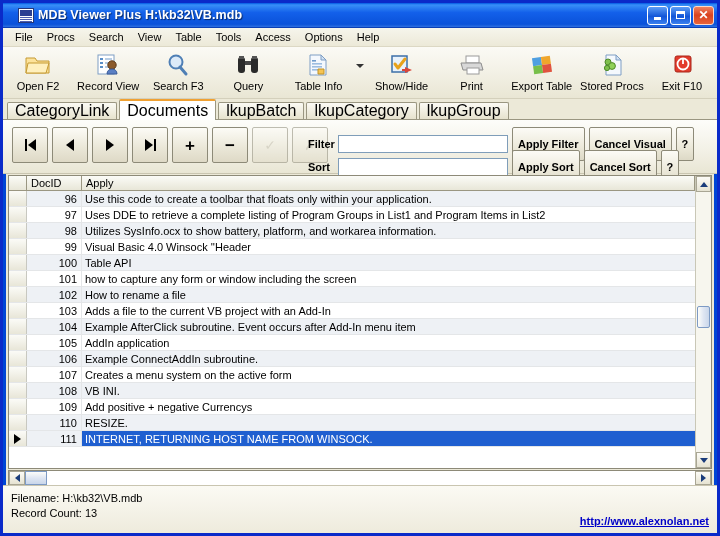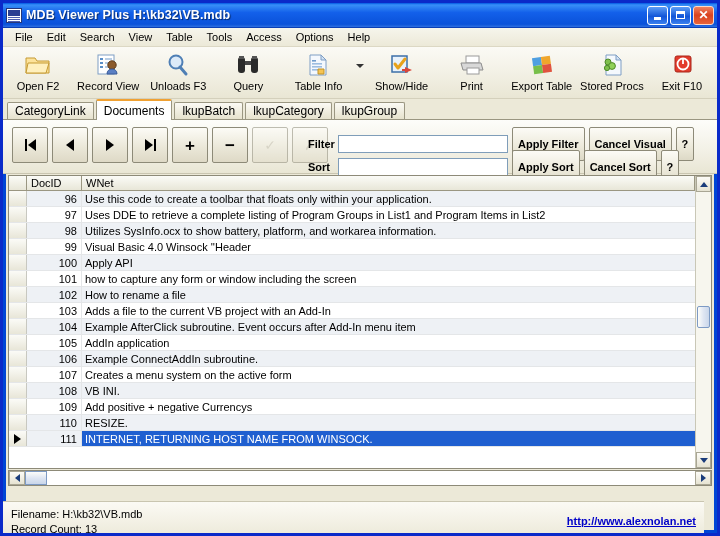--- a/index.html
+++ b/index.html
@@ -24,21 +24,21 @@
     position: absolute; inset: 0;
     border: 3px solid #0046d5;
     border-top: none;
     background: #ece9d8;
   }
   
   .titlebar {
     position: absolute; top: 0; left: 0; right: 0; height: 25px;
     background: linear-gradient(180deg,#0158e2 0%,#3890f8 8%,#1360ea 40%,#0a52da 88%,#2e6fe0 100%);
     display: flex; align-items: center;
-    padding-left: 1px;
+    padding-left: 13px;
     border-bottom: 1px solid #0a3fb5;
   }
   .app-icon {
     width: 16px; height: 15px; margin: 0 4px 0 2px;
     background: #ffffff;
     border: 1px solid #25377a;
     position: relative; overflow: hidden;
     flex: none;
   }
   .app-icon:before {
@@ -104,21 +104,21 @@
   .tabstrip {
     position: absolute; top: 96px; left: 0; right: 0; height: 21px;
     background: #ece9d8;
     display: flex; align-items: flex-end;
     padding-left: 4px;
     border-bottom: 1px solid #9a9681;
   }
   .tab {
     height: 17px; padding: 0 7px;
     display:flex; align-items:center;
-    font-size: 12px; color:#000;
+    font-size: 16px; color:#000;
     background: linear-gradient(180deg,#fbfaf4,#e6e2cd);
     border: 1px solid #9a9681;
     border-bottom: none;
     margin-right: 2px;
     border-radius: 2px 2px 0 0;
     cursor: default; white-space: nowrap;
   }
   .tab.active {
     height: 21px;
     background: #ffffff;
@@ -259,21 +259,21 @@
   .ar-lf { width:0;height:0;border-top:4px solid transparent;border-bottom:4px solid transparent;border-right:5px solid #1a3c7a; }
   .ar-rt { width:0;height:0;border-top:4px solid transparent;border-bottom:4px solid transparent;border-left:5px solid #1a3c7a; }
   .hs-track { flex:1; height:14px; background:#fff; position:relative; }
   .hs-thumb {
     position:absolute; left:0; top:0; width:22px; height:14px;
     background: linear-gradient(180deg,#fdfdfa,#dfe6f2 50%,#c9d6ea);
     border: 1px solid #7d9ac4;
   }
   
   .statusbar {
-    position: absolute; left:0; right:13px; bottom: 0; height: 32px;
+    position: absolute; left:0; right:0; bottom: 0; height: 48px;
     background: linear-gradient(180deg,#fbfaf4,#eeebdc);
     border-top: 1px solid #c9c5b0;
     padding: 5px 24px 0 8px;
   }
   .st-line { font-size: 11px; color:#000; line-height: 15px; }
   .st-link {
     position: absolute; right: 8px; bottom: 6px;
     font-size: 11px; color:#0000c8; font-weight:bold;
     text-decoration: underline; cursor: pointer;
   }
@@ -295,21 +295,21 @@
           <div class="gl-max"></div>
         </div>
       <div class="wbtn close">
           <div class="gl-close">✕</div>
         </div>
     </div>
   </div>
 
   <div class="menubar">
     <div class="menu-item">File</div>
-    <div class="menu-item">Edit</div>
+    <div class="menu-item">Procs</div>
     <div class="menu-item">Search</div>
     <div class="menu-item">View</div>
     <div class="menu-item">Table</div>
     <div class="menu-item">Tools</div>
     <div class="menu-item">Access</div>
     <div class="menu-item">Options</div>
     <div class="menu-item">Help</div>
   </div>
 
   <div class="toolbar">
@@ -341,21 +341,21 @@
       <div class="lbl">Record View</div>
     </div>
 
     <div class="tbtn">
       <div class="ico">
         <svg width="28" height="24" viewBox="0 0 28 24">
           <circle cx="12" cy="9" r="6.5" fill="#dceaf8" stroke="#4f7fb5" stroke-width="2"></circle>
           <line x1="16" y1="14" x2="22" y2="21" stroke="#4f7fb5" stroke-width="3" stroke-linecap="round"></line>
         </svg>
       </div>
-      <div class="lbl">Unloads F3</div>
+      <div class="lbl">Search F3</div>
     </div>
 
     <div class="tbtn">
       <div class="ico">
         <svg width="28" height="24" viewBox="0 0 28 24">
           <rect x="4" y="4" width="7" height="16" rx="3" fill="#2a2a2a"></rect>
           <rect x="17" y="4" width="7" height="16" rx="3" fill="#2a2a2a"></rect>
           <rect x="11" y="8" width="6" height="4" fill="#444"></rect>
           <rect x="5" y="3" width="5" height="3" fill="#555"></rect>
             <rect x="18" y="3" width="5" height="3" fill="#555"></rect>
@@ -499,21 +499,21 @@
       <div class="fbtn">Cancel Sort</div>
       <div class="fbtn q">?</div>
     </div>
   </div>
 
   <div class="gridwrap">
     <div class="grid">
       <div class="ghead">
         <div class="gh-ind"></div>
         <div class="gh-cell gh-docid">DocID</div>
-        <div class="gh-cell gh-title">WNet</div>
+        <div class="gh-cell gh-title">Apply</div>
       </div>
       <div id="grid-body">
           <div class="grow alt">
             <div class="g-ind"></div>
             <div class="g-docid">96</div>
             <div class="g-title">Use this code to create a toolbar that floats only within your application.</div>
           </div>
           <div class="grow">
             <div class="g-ind"></div>
             <div class="g-docid">97</div>
@@ -525,21 +525,21 @@
             <div class="g-title">Utilizes SysInfo.ocx to show battery, platform, and workarea information.</div>
           </div>
           <div class="grow">
             <div class="g-ind"></div>
             <div class="g-docid">99</div>
             <div class="g-title">Visual Basic 4.0 Winsock ''Header</div>
           </div>
           <div class="grow alt">
             <div class="g-ind"></div>
             <div class="g-docid">100</div>
-            <div class="g-title">Apply API</div>
+            <div class="g-title">Table API</div>
           </div>
           <div class="grow">
             <div class="g-ind"></div>
             <div class="g-docid">101</div>
             <div class="g-title">how to capture any form or window including the screen</div>
           </div>
           <div class="grow alt">
             <div class="g-ind"></div>
             <div class="g-docid">102</div>
             <div class="g-title">How to rename a file</div>

